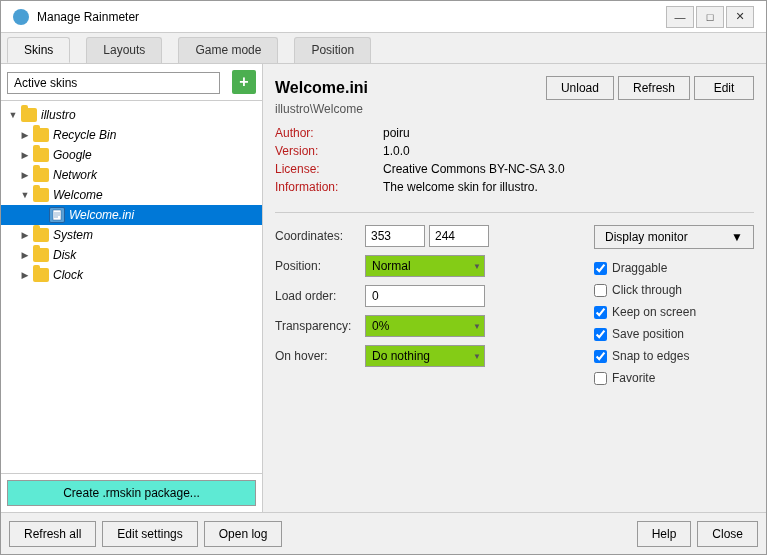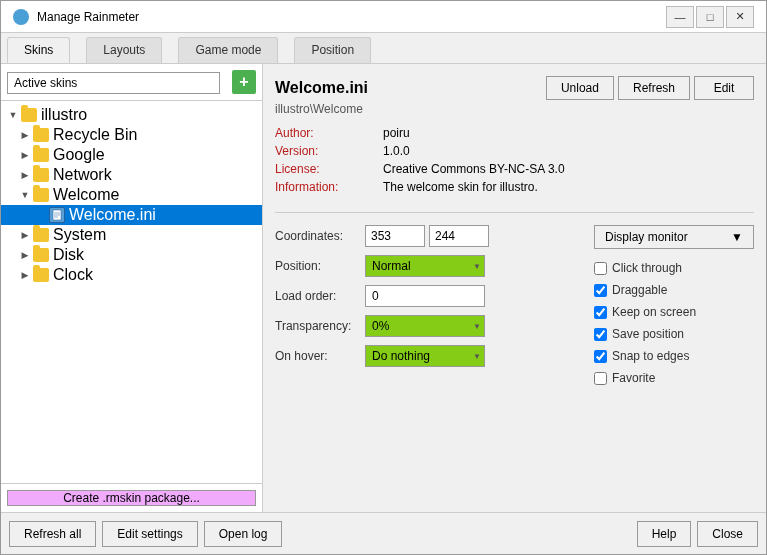--- a/index.html
+++ b/index.html
@@ -188,34 +188,36 @@
       background: #d0e8ff;
       border: 1px solid #5a9fd4;
       border-radius: 2px;
       display: flex;
       align-items: center;
       justify-content: center;
       font-size: 7px;
       color: #2060a0;
     }
     .tree-label {
-      font-size: 16px;
+      font-size: 12px;
       user-select: none;
+      font-style: italic;
     }
     .indent1 { padding-left: 16px; }
     .indent2 { padding-left: 32px; }
 
     .create-btn-area {
       padding: 6px;
       border-top: 1px solid #ccc;
     }
     .create-btn {
       width: 100%;
-      font-size: 12px;
-      background: #f0abfc;
+      padding: 5px;
+      font-size: 12px;
+      background: #5eead4;
       border: 1px solid #999;
       cursor: pointer;
       text-align: center;
     }
 
     
     .right-panel {
       flex: 1;
       display: flex;
       flex-direction: column;
@@ -573,26 +575,26 @@
         </div>
 
         <div class="settings-right">
 
           <button class="display-monitor-btn">
             <span>Display monitor</span>
             <span>▼</span>
           </button>
 
           <div class="checkbox-row">
+            <input type="checkbox" checked="" style="">
+            <span class="checkbox-label">Draggable</span>
+          </div>
+          <div class="checkbox-row">
             <input type="checkbox" style="">
             <span class="checkbox-label">Click through</span>
-          </div>
-          <div class="checkbox-row">
-            <input type="checkbox" checked="" style="">
-            <span class="checkbox-label">Draggable</span>
           </div>
           <div class="checkbox-row">
             <input type="checkbox" checked="" style="">
             <span class="checkbox-label">Keep on screen</span>
           </div>
           <div class="checkbox-row">
             <input type="checkbox" checked="" style="">
             <span class="checkbox-label">Save position</span>
           </div>
           <div class="checkbox-row">

